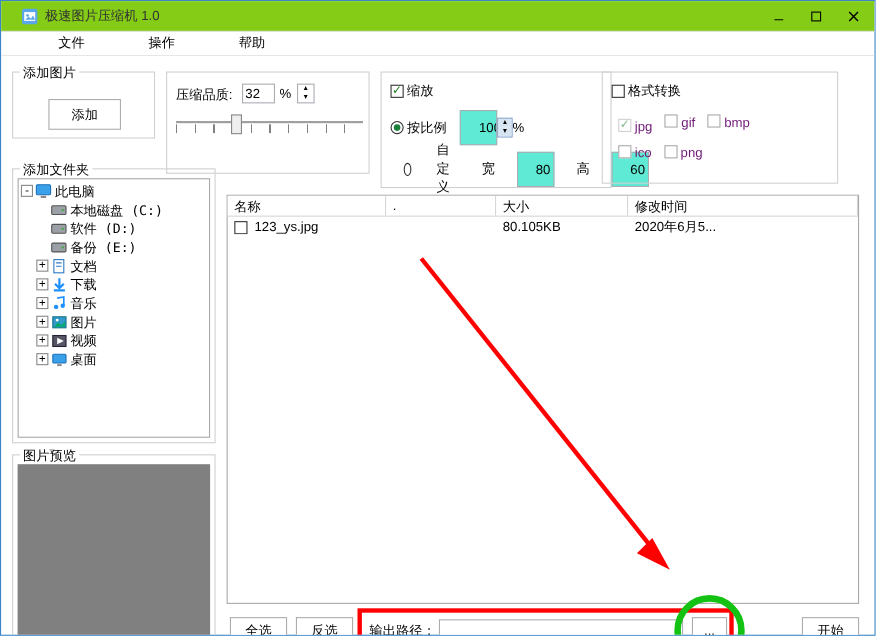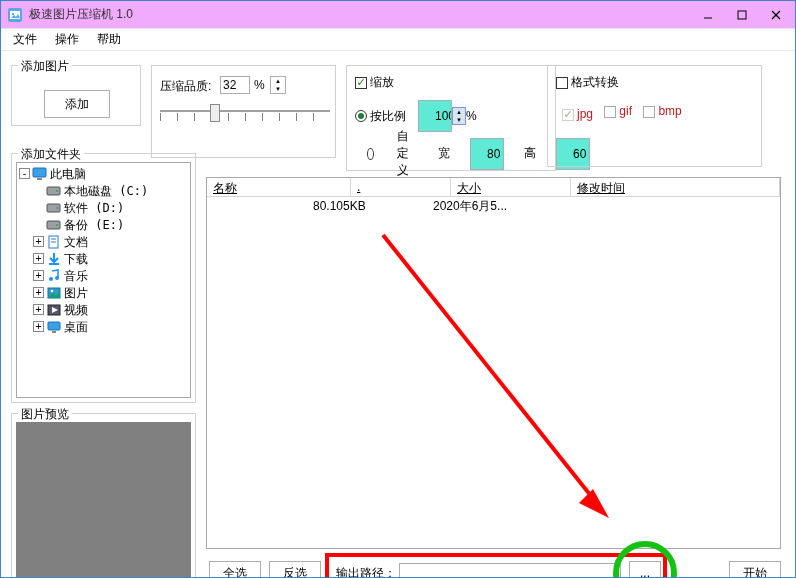--- a/index.html
+++ b/index.html
@@ -1,23 +1,23 @@
 <!DOCTYPE html>
 <html><head>
 <meta charset="utf-8">
 <style>
 * { box-sizing: border-box; margin: 0; padding: 0; font-family: "Microsoft YaHei", SimSun, sans-serif; font-size: 12px; }
 body { background: #fff; width: 796px; height: 578px; border: 1px solid #3a86c8; position: relative; overflow: hidden; }
-.titlebar { height: 28px; display: flex; align-items: center; padding: 0 2px 0 6px; background: #f0abfc; border-bottom: 1px solid #e6e6e6; }
+.titlebar { height: 28px; display: flex; align-items: center; padding: 0 2px 0 18px; background: #84cc16; border-bottom: 1px solid #e6e6e6; }
 .app-icon-svg { width: 16px; height: 16px; margin-right: 6px; }
 .title { flex: 1; color: #333; }
 .winbtn { width: 34px; height: 22px; display: flex; align-items: center; justify-content: center; color: #000; cursor: default; }
 .winbtn svg { pointer-events:none; }
 .menubar { height: 22px; display: flex; align-items: center; padding: 0 4px; gap: 2px; border-bottom: 1px solid #e6e6e6; }
-.menuitem { padding: 2px 8px; cursor: default; }
+.menuitem { padding: 2px 8px; cursor: default; margin-left: 40px; }
 .content { position: absolute; top: 52px; left: 0; right: 0; bottom: 0; }
 
 .fieldset { border: 1px solid #d0d0d0; position: absolute; padding: 6px; }
 .fieldset > legend, .fs-legend { position: absolute; top: -8px; left: 6px; background: #fff; padding: 0 3px; font-size: 12px; }
 
 
 #fs-add { left: 10px; top: 12px; width: 130px; height: 61px; }
 .add-btn { position: absolute; left: 32px; top: 24px; width: 66px; height: 28px; background:#fff; border:1px solid #adadad; cursor:default; text-align:center; line-height:26px;}
 
 
@@ -36,41 +36,41 @@
 .chk{ width:12px; height:12px; border:1px solid #333; display:inline-flex; align-items:center; justify-content:center; background:#fff; vertical-align:middle; margin-right:3px;}
 .chk.on::after{content:"✓"; color:#1a7f1a; font-size:11px; line-height:11px;}
 .radio{width:12px;height:12px;border-radius:50%;border:1px solid #333;display:inline-block;vertical-align:middle;margin-right:3px;position:relative;background:#fff;}
 .radio.on::after{content:"";position:absolute;left:2px;top:2px;width:6px;height:6px;border-radius:50%;background:#1a7f37;}
 .num-in{width:34px;height:32px;border:1px solid #abadb3;background:#5eead4;padding-left:16px;display:inline-block;vertical-align:middle;}
 .spin-v{width:14px;height:18px;display:inline-flex;flex-direction:column;border:1px solid #7a99c9;vertical-align:middle;}
 .spin-v div{flex:1;font-size:7px;text-align:center;line-height:8px;background:#d7e4f2;}
 
 
 #fs-fmt { left: 546px; top: 12px; width: 215px; height: 102px; }
-.fmt-item{display:inline-flex;align-items:flex-end;margin:4px 8px 4px 0; color:#b91c1c;}
+.fmt-item{display:inline-flex;align-items:flex-start;margin:4px 8px 4px 0; color:#701a75;}
 .fmt-item .chk{border-color:#aaa;}
 
 
 #fs-tree { left:10px; top:100px; width:185px; height:250px; }
 #tree-inner{position:absolute;left:4px;top:8px;right:4px;bottom:4px;border:1px solid #a9a9a9;overflow:hidden;background:#fff;}
 .tree{padding:2px 0 0 2px;line-height:16px;}
 .tree-row{display:flex;align-items:center;height:17px;white-space:nowrap;}
 .exp{width:11px;height:11px;border:1px solid #888;margin-right:2px;text-align:center;line-height:9px;font-size:10px;cursor:default;flex-shrink:0;font-family:monospace;}
 .exp.blank{border:none;}
 .tree-icon{width:16px;height:14px;margin-right:2px;display:flex;align-items:center;justify-content:center;}
 .tree-label{font-family:SimSun,monospace;}
 .indent1{padding-left:14px;}
 
 
 #fs-preview{left:10px;top:360px;width:185px;height:195px;}
 #preview-box{position:absolute;left:4px;top:8px;right:4px;bottom:4px;background:#808080;}
 
 
 #file-list-wrap{position:absolute;left:205px;top:124px;width:575px;height:372px;border:1px solid #a9a9a9;background:#fff;}
-.flh{display:flex;height:19px;border-bottom:1px solid #d6d6d6;background:#fff;text-decoration:underline;}
+.flh{display:flex;height:19px;border-bottom:1px solid #d6d6d6;background:#fff;}
 .flh-cell{border-right:1px solid #d6d6d6;padding:2px 6px 0 6px;font-size:12px;}
 .fl-row{display:flex;height:18px;align-items:center;}
 .fl-cell{padding:0 6px;font-size:12px;white-space:nowrap;overflow:hidden;}
 
 
 #btn-selall{position:absolute;left:208px;top:508px;width:52px;height:24px;border:1px solid #adadad;background:#fff;line-height:22px;text-align:center;}
 #btn-invert{position:absolute;left:268px;top:508px;width:52px;height:24px;border:1px solid #adadad;background:#fff;line-height:22px;text-align:center;}
 #out-label{position:absolute;left:335px;top:512px;font-family:SimSun;}
 #out-input{position:absolute;left:398px;top:510px;width:222px;height:20px;border:1px solid #abadb3;background:#fff;}
 #out-browse{position:absolute;left:628px;top:508px;width:32px;height:24px;border:1px solid #adadad;background:#fff;line-height:22px;text-align:center;}
@@ -172,20 +172,30 @@
           <span class="chk on" style="opacity:.55"></span>
           <span>jpg</span>
         </span>
       <span class="fmt-item">
           <span class="chk"></span>
           <span>gif</span>
         </span>
       <span class="fmt-item">
           <span class="chk"></span>
           <span>bmp</span>
+        </span>
+    </div>
+    <div style="position:absolute;left:14px;top:62px;right:4px;">
+      <span class="fmt-item">
+          <span class="chk"></span>
+          <span>ico</span>
+        </span>
+      <span class="fmt-item">
+          <span class="chk"></span>
+          <span>png</span>
         </span>
     </div>
   </div>
 
   <div id="fs-tree" class="fieldset">
     <div class="fs-legend">添加文件夹</div>
     <div id="tree-inner">
       <div class="tree">
         <div class="tree-row">
           <span class="exp">-</span>
@@ -303,20 +313,21 @@
 
   <div id="file-list-wrap">
     <div class="flh">
       <div class="flh-cell" style="flex:0 0 144px">名称</div>
       <div class="flh-cell" style="flex:0 0 100px">.</div>
       <div class="flh-cell" style="flex:0 0 120px">大小</div>
       <div class="flh-cell" style="flex:1">修改时间</div>
     </div>
     <div id="file-rows">
         <div class="fl-row">
+          <div class="fl-cell" style="flex: 0 0 144px;"><span class="chk"></span><span> 123_ys.jpg</span></div>
           <div class="fl-cell" style="flex: 0 0 100px;"></div>
           <div class="fl-cell" style="flex: 0 0 120px;">80.105KB</div>
           <div class="fl-cell" style="flex: 1 1 0%;">2020年6月5...</div>
         </div>
       </div>
   </div>
 
   <div id="btn-selall">全选</div>
   <div id="btn-invert">反选</div>
   <span id="out-label">输出路径：</span>

